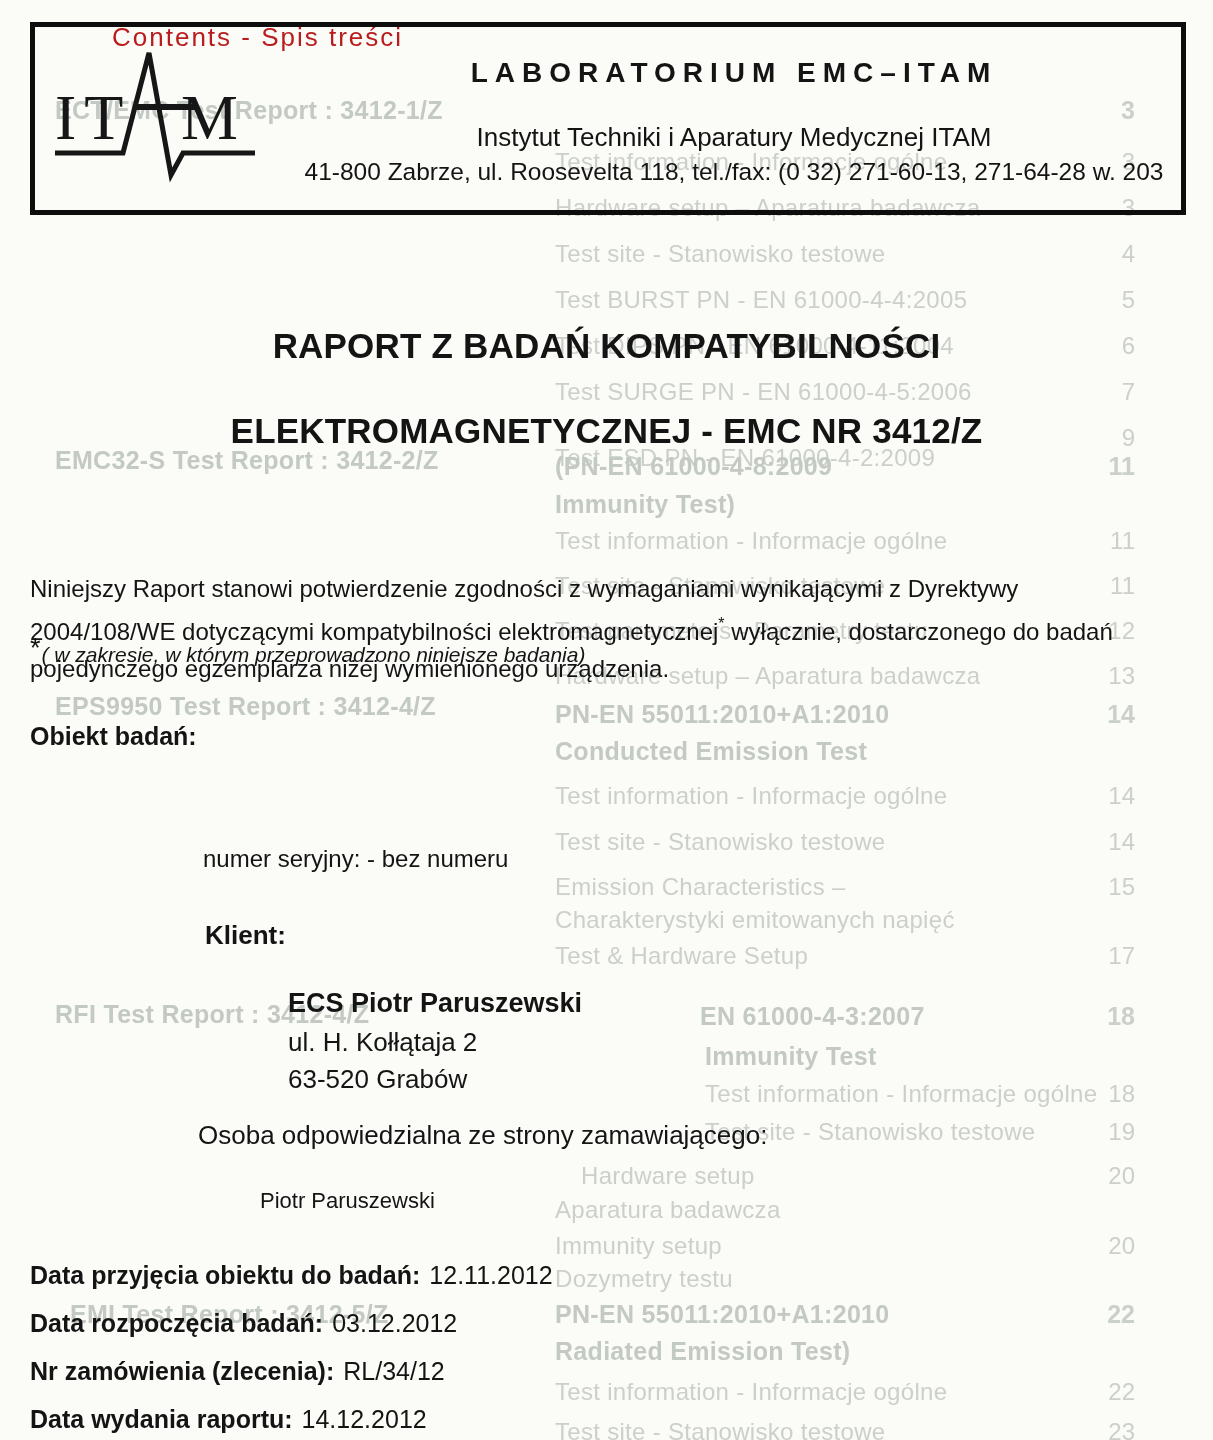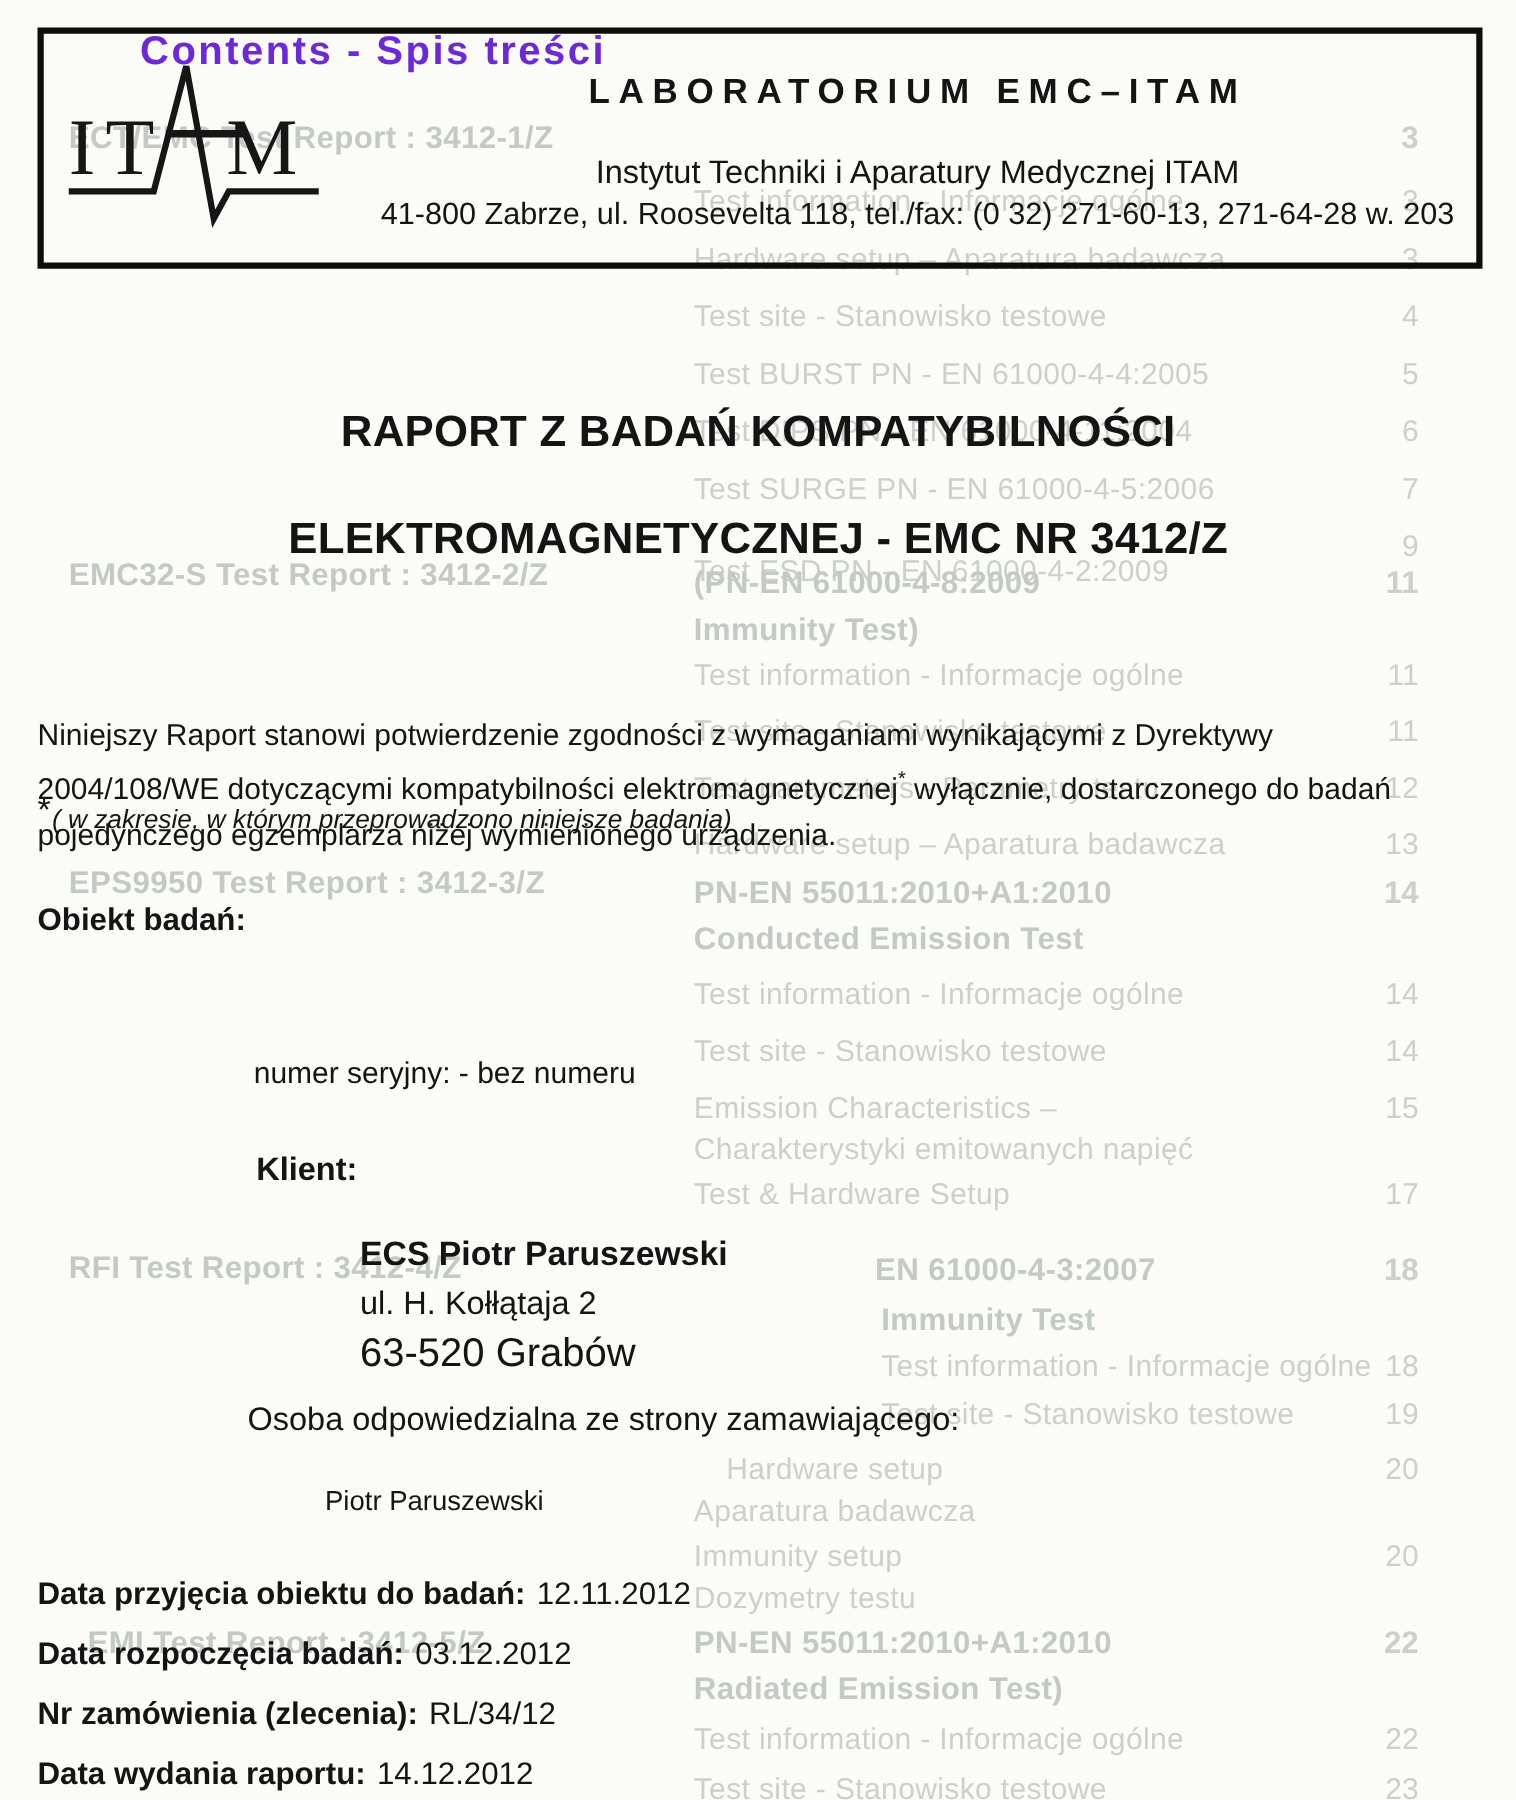--- a/index.html
+++ b/index.html
@@ -8,22 +8,22 @@
     background:#fbfbf8; overflow:hidden;
     font-family:"Liberation Sans", sans-serif;
     color:#141414;
   }
   
   .ghost-layer { position:absolute; inset:0; filter:blur(0.4px); z-index:1; }
   .ghost-line { position:absolute; font-size:24px; color:#cbd0cb; white-space:nowrap; letter-spacing:0.3px; }
   .ghost-bold { font-weight:700; color:#c3c9c3; font-size:25px; }
   .ghost-page { position:absolute; width:52px; left:1083px; text-align:right; font-size:24px; color:#cbd0cb; }
   .ghost-page.ghost-bold { font-size:25px; }
-  .ghost-heading { position:absolute; left:112px; top:22px; font-size:32px; font-weight:700;
-                   letter-spacing:2px; color:#6d28d9; white-space:nowrap; }
+  .ghost-heading { position:absolute; left:112px; top:22px; font-size:26px; font-weight:400;
+                   letter-spacing:2px; color:#b91c1c; white-space:nowrap; }
   
   .content { position:absolute; inset:0; z-index:2; }
   .letterhead {
     position:absolute; left:30px; top:22px; width:1156px; height:193px;
     border:5px solid #0d0d0d; box-sizing:border-box; background:transparent;
   }
   .logo { position:absolute; left:18px; top:20px; }
   .head-right { position:absolute; left:238px; top:30px; width:922px; text-align:center; }
   .lab-name { font-size:28px; font-weight:700; letter-spacing:7px; white-space:nowrap; }
   .institute { margin-top:33px; font-size:26px; white-space:nowrap; }
@@ -39,21 +39,21 @@
   .intro sup { font-size:16px; position:relative; top:-2px; }
   .footnote { position:absolute; left:30px; top:638px; font-size:21px; font-style:italic; }
   .fn-marker { font-style:normal; font-size:27px; position:relative; top:-5px; margin-right:1px; }
   
   .obj-label { position:absolute; left:30px; top:722px; font-size:25px; font-weight:700; }
   .obj-name { position:absolute; left:205px; top:776px; font-size:30px; letter-spacing:2px; }
   .obj-serial { position:absolute; left:203px; top:845px; font-size:24px; }
   .client-label { position:absolute; left:205px; top:920px; font-size:26px; font-weight:700; }
   .client-name { position:absolute; left:288px; top:988px; font-size:27px; font-weight:700; }
   .client-street { position:absolute; left:288px; top:1027px; font-size:26px; }
-  .client-city { position:absolute; left:288px; top:1064px; font-size:32px; }
+  .client-city { position:absolute; left:288px; top:1064px; font-size:26px; }
   .resp-label { position:absolute; left:198px; top:1120px; font-size:26px; }
   .resp-name { position:absolute; left:260px; top:1188px; font-size:22px; }
   
   .dates { position:absolute; left:30px; top:1261px; }
   .date-row { height:32px; margin-bottom:16px; font-size:25px; white-space:nowrap; }
   .date-label { font-weight:700; }
   .date-value { font-weight:400; margin-left:9px; }
 </style>
 </head>
 <body>
@@ -84,21 +84,21 @@
       <div class="ghost-page ghost-bold" style="top: 452px;">11</div>
       <div class="ghost-line ghost-bold" style="left: 555px; top: 490px;">Immunity Test)</div>
       <div class="ghost-line" style="left: 555px; top: 527px;">Test information - Informacje ogólne</div>
       <div class="ghost-page" style="top: 527px;">11</div>
       <div class="ghost-line" style="left: 555px; top: 572px;">Test site - Stanowisko testowe</div>
       <div class="ghost-page" style="top: 572px;">11</div>
       <div class="ghost-line" style="left: 555px; top: 617px;">Test parameters - Parametry testu</div>
       <div class="ghost-page" style="top: 617px;">12</div>
       <div class="ghost-line" style="left: 555px; top: 662px;">Hardware setup – Aparatura badawcza</div>
       <div class="ghost-page" style="top: 662px;">13</div>
-      <div class="ghost-line ghost-bold" style="left: 55px; top: 692px;">EPS9950 Test Report : 3412-3/Z</div>
+      <div class="ghost-line ghost-bold" style="left: 55px; top: 692px;">EPS9950 Test Report : 3412-4/Z</div>
       <div class="ghost-line ghost-bold" style="left: 555px; top: 700px;">PN-EN 55011:2010+A1:2010</div>
       <div class="ghost-page ghost-bold" style="top: 700px;">14</div>
       <div class="ghost-line ghost-bold" style="left: 555px; top: 737px;">Conducted Emission Test</div>
       <div class="ghost-line" style="left: 555px; top: 782px;">Test information - Informacje ogólne</div>
       <div class="ghost-page" style="top: 782px;">14</div>
       <div class="ghost-line" style="left: 555px; top: 828px;">Test site - Stanowisko testowe</div>
       <div class="ghost-page" style="top: 828px;">14</div>
       <div class="ghost-line" style="left: 555px; top: 873px;">Emission Characteristics –</div>
       <div class="ghost-page" style="top: 873px;">15</div>
       <div class="ghost-line" style="left: 555px; top: 942px;">Test &amp; Hardware Setup</div>

